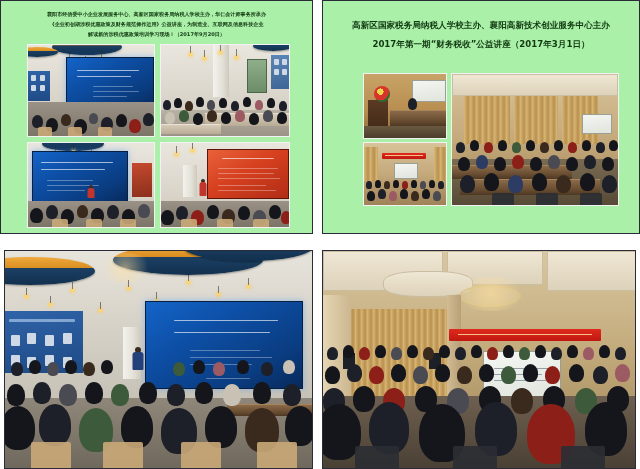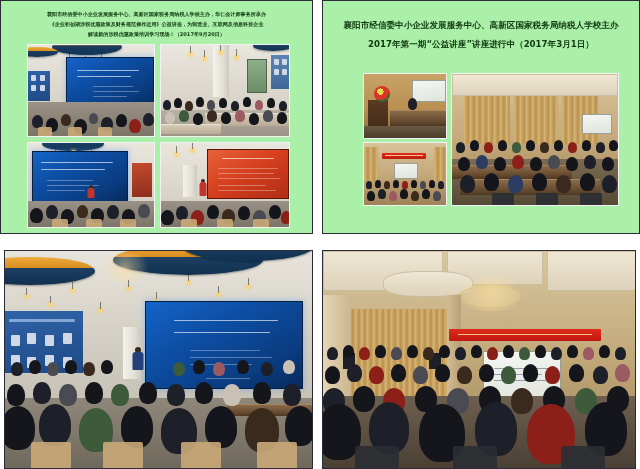--- a/index.html
+++ b/index.html
@@ -428,22 +428,22 @@
         </div>
 
       </div>
     </div>
   </div>
 
   <div class="poster" id="poster-right">
     <div class="poster-inner">
 
       <div class="headline">
-        <div>襄阳市经信委中小企业发展服务中心、高新区国家税务局纳税人学校主办</div>
-        <div>2017年第一期“公益讲座”讲座进行中（2017年3月1日）</div>
+        <div>高新区国家税务局纳税人学校主办、襄阳高新技术创业服务中心主办</div>
+        <div>2017年第一期“财务税收”公益讲座（2017年3月1日）</div>
       </div>
 
       <div class="photo-area">
 
         <div class="photo" style="left:36px; top:18px; width:84px; height:66px;">
           <div class="scene">
             <div class="wall-wood"></div>
             <div class="screen-white" style="left:48px; top:6px; width:34px; height:22px;"></div>
             <div class="podium" style="left:4px; top:26px; width:20px; height:36px;"></div>
             <div class="flowers" style="left:10px; top:12px; width:16px; height:16px;"></div>

